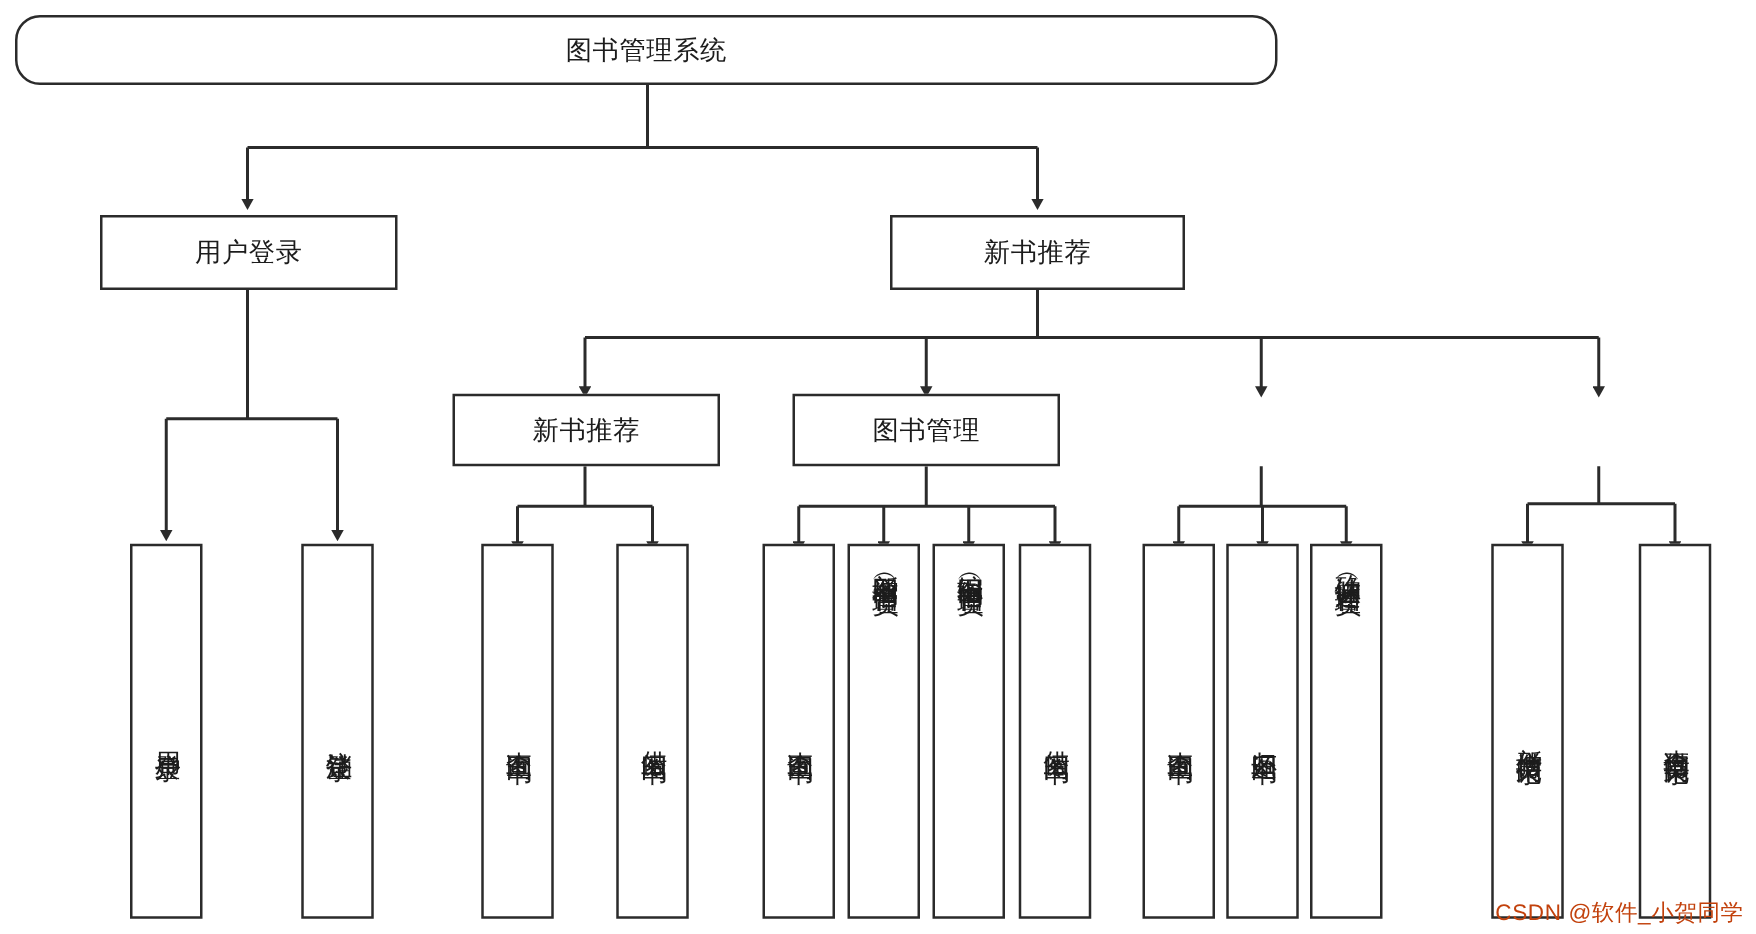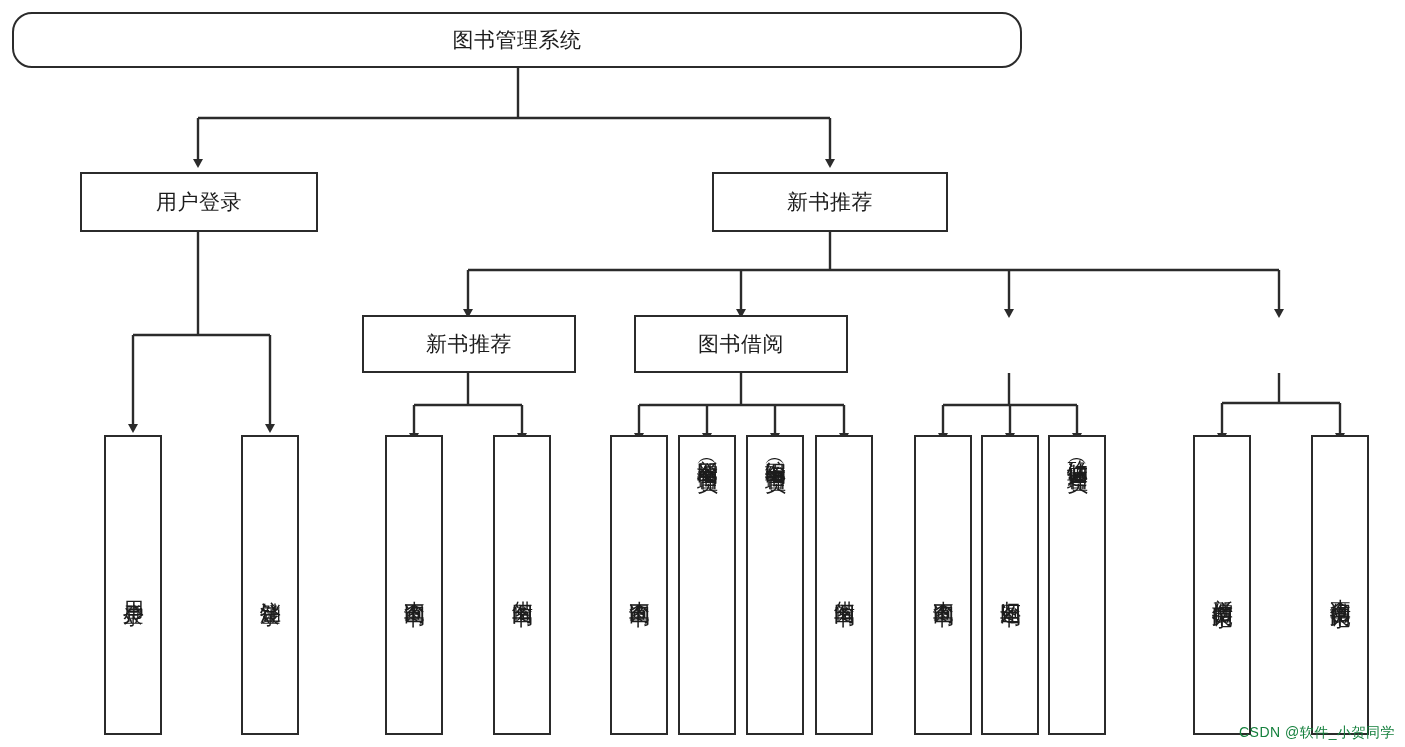--- a/index.html
+++ b/index.html
@@ -53,22 +53,22 @@
     white-space: nowrap;
     color: #1c1c1c;
   }
   .node.vertical.center .vlabel {
     margin-top: 0;
   }
   #watermark {
     position: absolute;
     right: 10px;
     bottom: 5px;
-    font-size: 14px;
-    color: #15803d;
+    font-size: 18px;
+    color: #c2410c;
     letter-spacing: 0.5px;
     white-space: nowrap;
     user-select: none;
   }
 </style>
 </head>
 <body>
 
 <div id="diagram-root">
 
@@ -130,21 +130,21 @@
     <span>用户登录</span>
   </div>
   <div class="node horizontal" style="left:712px; top:172px; width:236px; height:60px;">
     <span>新书推荐</span>
   </div>
 
   <div class="node horizontal" style="left:362px; top:315px; width:214px; height:58px;">
     <span>新书推荐</span>
   </div>
   <div class="node horizontal" style="left:634px; top:315px; width:214px; height:58px;">
-    <span>图书借阅</span>
+    <span>图书管理</span>
   </div>
 
   <div class="node vertical center" style="left:104px; top:435px; width:58px; height:300px; align-items:center;">
     <span class="vlabel">用户登录</span>
   </div>
   <div class="node vertical center" style="left:241px; top:435px; width:58px; height:300px; align-items:center;">
     <span class="vlabel">注销登录</span>
   </div>
 
   <div class="node vertical center" style="left:385px; top:435px; width:58px; height:300px; align-items:center;">

